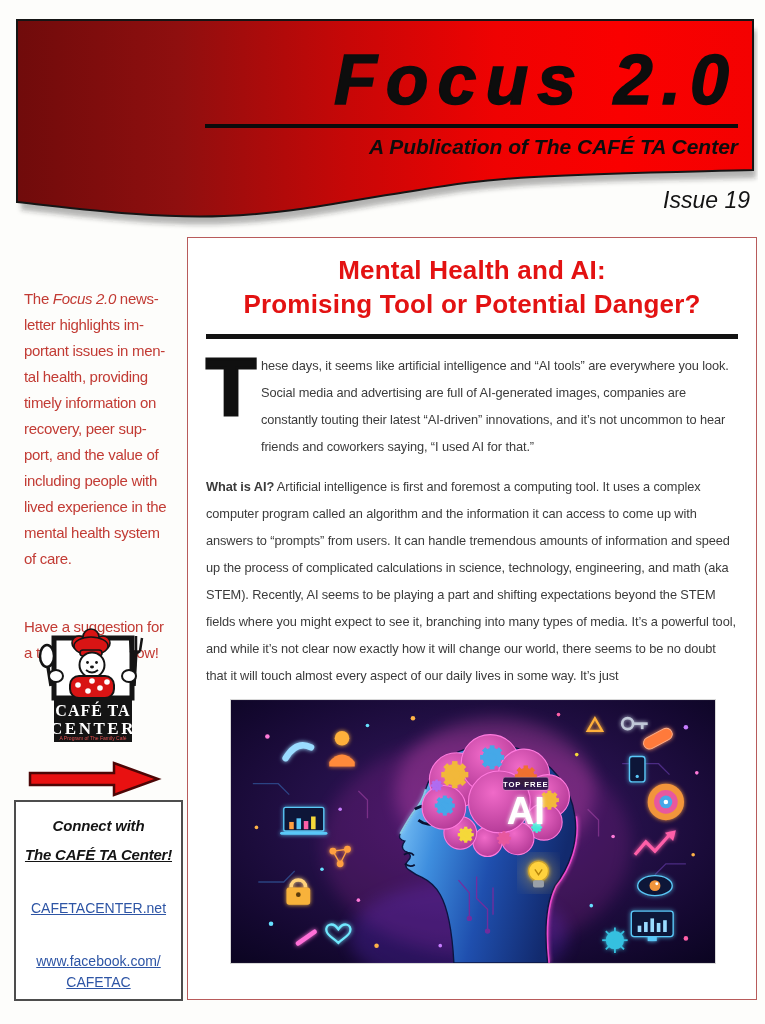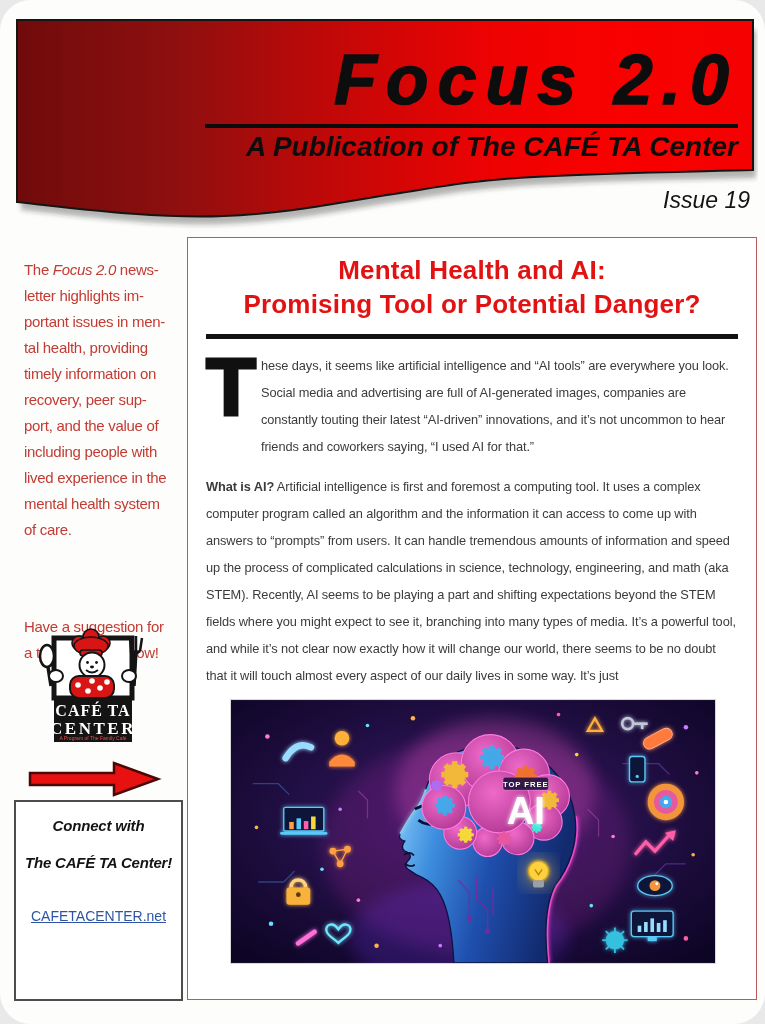--- a/index.html
+++ b/index.html
@@ -1,45 +1,45 @@
 <!DOCTYPE html>
 <html style="--banner_dark: #700b0b; --banner_mid: #c70707; --banner_bright: #fa0000; --headline_red: #e31212; --sidebar_red: #c23b34; --link_blue: #2e55a5; --body_text: #3b3b3b; --rule_black: #121212; --arrow_red: #e81111;"><head>
 <meta charset="utf-8">
 <style>
   html,body{margin:0;padding:0;background:#e9e9e9;}
   .page{position:relative;width:765px;height:1024px;background:#fdfdfb;overflow:hidden;
-        font-family:"Liberation Sans",sans-serif;margin:0 auto;border-radius:31px;}
+        font-family:"Liberation Sans",sans-serif;margin:0 auto;}
   svg{display:block;}
 
   
   .banner-svg{position:absolute;left:14px;top:16px;}
   .m-title{position:absolute;left:198px;top:44px;width:540px;text-align:right;
            font-style:italic;font-weight:bold;font-size:70px;line-height:72px;
            letter-spacing:9px;color:#0d0d0d;-webkit-text-stroke:1.5px #0d0d0d;}
   .m-underline{position:absolute;left:205px;top:124px;width:533px;height:4px;background:#0b0b0b;}
   .m-subtitle{position:absolute;left:198px;top:131px;width:540px;text-align:right;
-              font-style:italic;font-weight:bold;font-size:28px;line-height:32px;color:#0d0d0d;}
+              font-style:italic;font-weight:bold;font-size:21px;line-height:32px;color:#0d0d0d;}
   .issue{position:absolute;left:550px;top:186px;width:200px;text-align:right;
          font-style:italic;font-size:23px;line-height:28px;color:#141414;font-weight:normal;}
 
   
   .sb-heading{position:absolute;left:24px;top:246px;width:162px;font-weight:bold;font-size:16px;
               line-height:22px;color:var(--sidebar_red);letter-spacing:-0.2px;}
   .sb-para{position:absolute;left:24px;width:166px;font-size:15px;line-height:26px;
            color:var(--sidebar_red);white-space:pre-line;letter-spacing:-0.3px;}
-  .sb-about{top:257px;}
+  .sb-about{top:286px;}
   .sb-suggest{top:570px;margin-top:44px;}
   .sb-para .it{font-style:italic;}
   .logo-svg{position:absolute;left:34px;top:624px;}
   .arrow-svg{position:absolute;left:26px;top:758px;}
 
   .connect-box{position:absolute;left:14px;top:800px;width:169px;height:201px;background:#fff;
                border:2px solid #4d4d4d;text-align:center;padding-top:12px;box-sizing:border-box;}
   .cb-h{font-style:italic;font-weight:bold;font-size:15px;line-height:23px;color:#141414;letter-spacing:-0.2px;}
-  .cb-h2{margin-top:14px;}
+  .cb-h2{margin-top:6px;text-decoration:underline;}
   .cb-link{display:block;margin-top:32px;color:var(--link_blue);text-decoration:underline;
            font-size:14px;line-height:21px;white-space:pre-line;cursor:pointer;}
 
   
   .content-box{position:absolute;left:187px;top:237px;width:570px;height:763px;background:#fff;
                border:1.5px solid #b85b5b;box-sizing:border-box;padding:15px 18px 0;overflow:hidden;}
   .headline{color:var(--headline_red);font-weight:bold;font-size:26px;line-height:34px;
             text-align:center;letter-spacing:0.2px;}
   .rule{width:100%;height:5px;background:var(--rule_black);margin-top:13px;}
   .body-para{margin:13px 0 0;font-size:12.8px;line-height:27px;color:var(--body_text);
@@ -141,20 +141,22 @@
   </svg>
 
   <svg class="arrow-svg" width="138" height="42" viewBox="0 0 138 42">
     <polygon points="4,15 88,15 88,5 132,21 88,37 88,27 4,27" style="fill:var(--arrow_red)" stroke="#4d0606" stroke-width="2.5" stroke-linejoin="miter"></polygon>
   </svg>
 
   <div class="connect-box">
     <div class="cb-h">Connect with</div>
     <div class="cb-h cb-h2">The CAFÉ TA Center!</div>
     <a class="cb-link">CAFETACENTER.net</a>
+    <a class="cb-link">www.facebook.com/
+CAFETAC</a>
   </div>
 
   <div class="content-box">
     <div class="headline">
       <div>Mental Health and AI:</div>
       <div>Promising Tool or Potential Danger?</div>
     </div>
     <div class="rule"></div>
 
     <p class="body-para"><span class="dropcap">T</span><span>hese days, it seems like artificial intelligence and “AI tools” are everywhere you look. Social media and advertising are full of AI-generated images, companies are constantly touting their latest “AI-driven” innovations, and it’s not uncommon to hear friends and coworkers saying, “I used AI for that.”</span></p>

